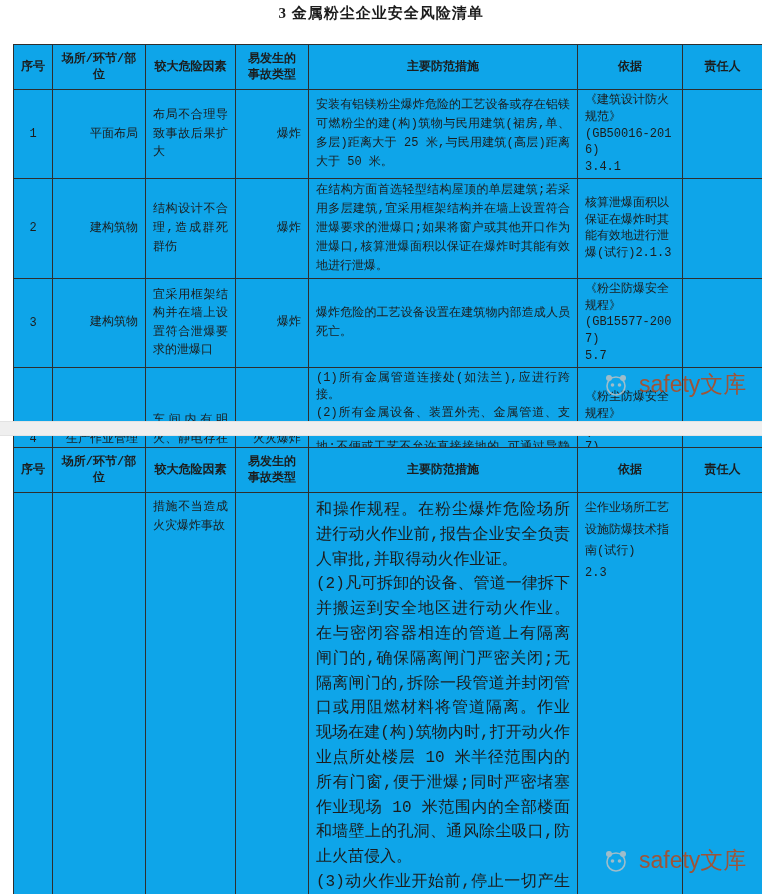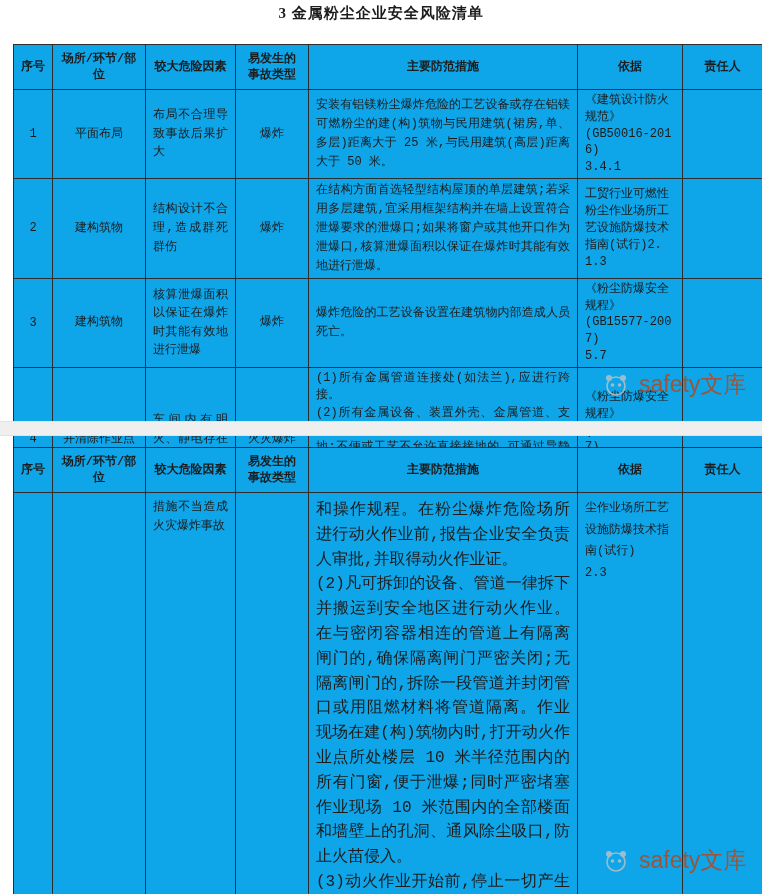--- a/index.html
+++ b/index.html
@@ -19,21 +19,21 @@
     font-family:Liberation Mono, monospace;
   }
   #table1{top:44px;}
   #table2{top:447px;}
   .risk-table th,.risk-table td{
     border:1px solid #2e2e2e;padding:2px 7px;font-size:12px;vertical-align:middle;
     overflow:hidden;word-break:break-all;
   }
   .risk-table th{font-weight:bold;text-align:center;height:40px;line-height:1.35;}
   .c-no{text-align:center;}
-  .c-place,.c-hazard,.c-type{text-align:center;line-height:1.55;}
+  .c-place,.c-hazard,.c-type{text-align:right;line-height:1.55;}
   .c-hazard{text-align:justify;}
   .c-measures{white-space:pre-line;line-height:1.58;text-align:justify;padding:2px 9px;}
   .c-basis{white-space:pre-line;line-height:1.4;font-size:11.5px;}
   #table1 tr.r1{height:63px;}
   #table1 tr.r2{height:65px;}
   #table1 tr.r3{height:65px;}
   #table1 tr.r4{height:113px;}
   #table1 tr.r4 .c-measures{line-height:1.45;font-size:12px;}
   #table1 tr.r5{height:21px;}
   #table1 tr.r5 td{padding-top:1px;padding-bottom:1px;}
@@ -96,37 +96,37 @@
 (GB50016-2016)
 3.4.1</td>
         <td class="c-owner"></td>
       </tr>
       <tr class="r2">
         <td class="c-no">2</td>
         <td class="c-place">建构筑物</td>
         <td class="c-hazard">结构设计不合理,造成群死群伤</td>
         <td class="c-type">爆炸</td>
         <td class="c-measures">在结构方面首选轻型结构屋顶的单层建筑;若采用多层建筑,宜采用框架结构并在墙上设置符合泄爆要求的泄爆口;如果将窗户或其他开口作为泄爆口,核算泄爆面积以保证在爆炸时其能有效地进行泄爆。</td>
-        <td class="c-basis">工贸行业可燃性粉尘作业场所工艺设施防爆技术指南(试行)2.1.3</td>
+        <td class="c-basis">核算泄爆面积以保证在爆炸时其能有效地进行泄爆(试行)2.1.3</td>
         <td class="c-owner"></td>
       </tr>
       <tr class="r3">
         <td class="c-no">3</td>
         <td class="c-place">建构筑物</td>
-        <td class="c-hazard">核算泄爆面积以保证在爆炸时其能有效地进行泄爆</td>
+        <td class="c-hazard">宜采用框架结构并在墙上设置符合泄爆要求的泄爆口</td>
         <td class="c-type">爆炸</td>
         <td class="c-measures">爆炸危险的工艺设备设置在建筑物内部造成人员死亡。</td>
         <td class="c-basis">《粉尘防爆安全规程》
 (GB15577-2007)
 5.7</td>
         <td class="c-owner"></td>
       </tr>
       <tr class="r4">
         <td class="c-no">4</td>
-        <td class="c-place">并清除作业点</td>
+        <td class="c-place">生产作业管理</td>
         <td class="c-hazard">车间内有明火、静电存在导致粉尘爆炸</td>
         <td class="c-type">火灾爆炸</td>
         <td class="c-measures">(1)所有金属管道连接处(如法兰),应进行跨接。
 (2)所有金属设备、装置外壳、金属管道、支架、构件、部件等,一般应采用防静电直接接地;不便或工艺不允许直接接地的,可通过导静电材料或制品间接接地。
 (3)粉尘爆炸危险场所应杜绝各种非生产性明火存在。</td>
         <td class="c-basis">《粉尘防爆安全规程》
 (GB15577-2007)
 4.5、6.3.2.1、6.3.2.3</td>
         <td class="c-owner"></td>
       </tr>

